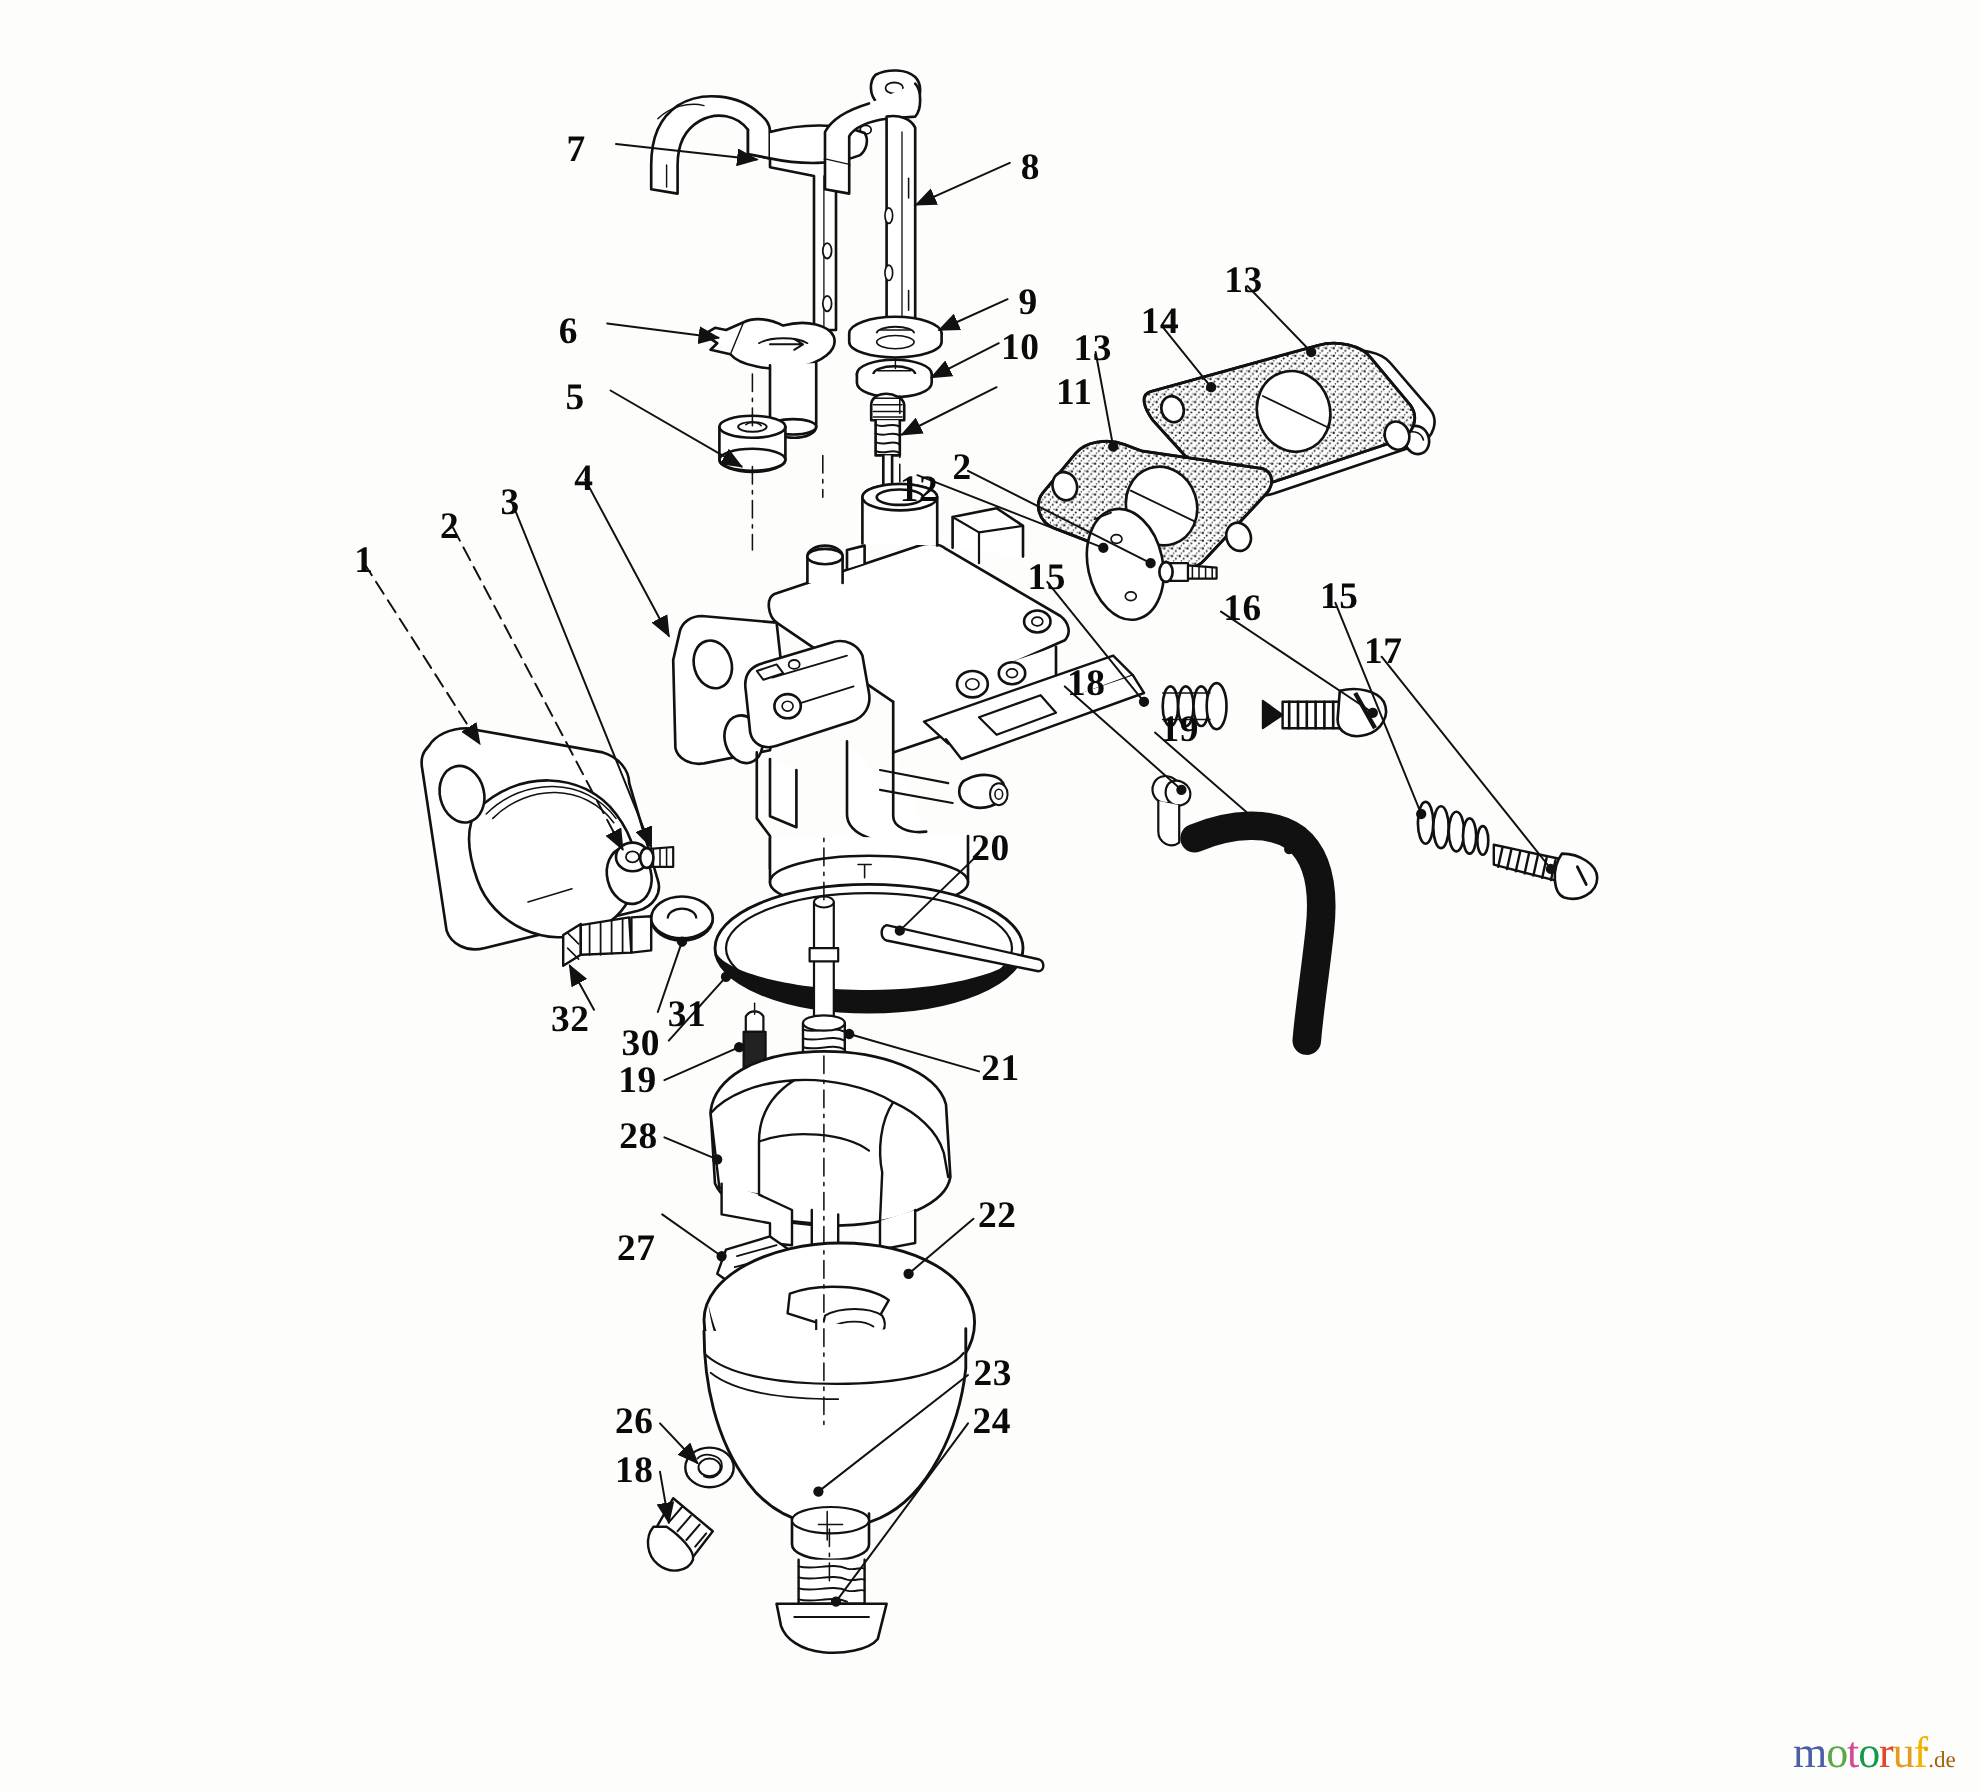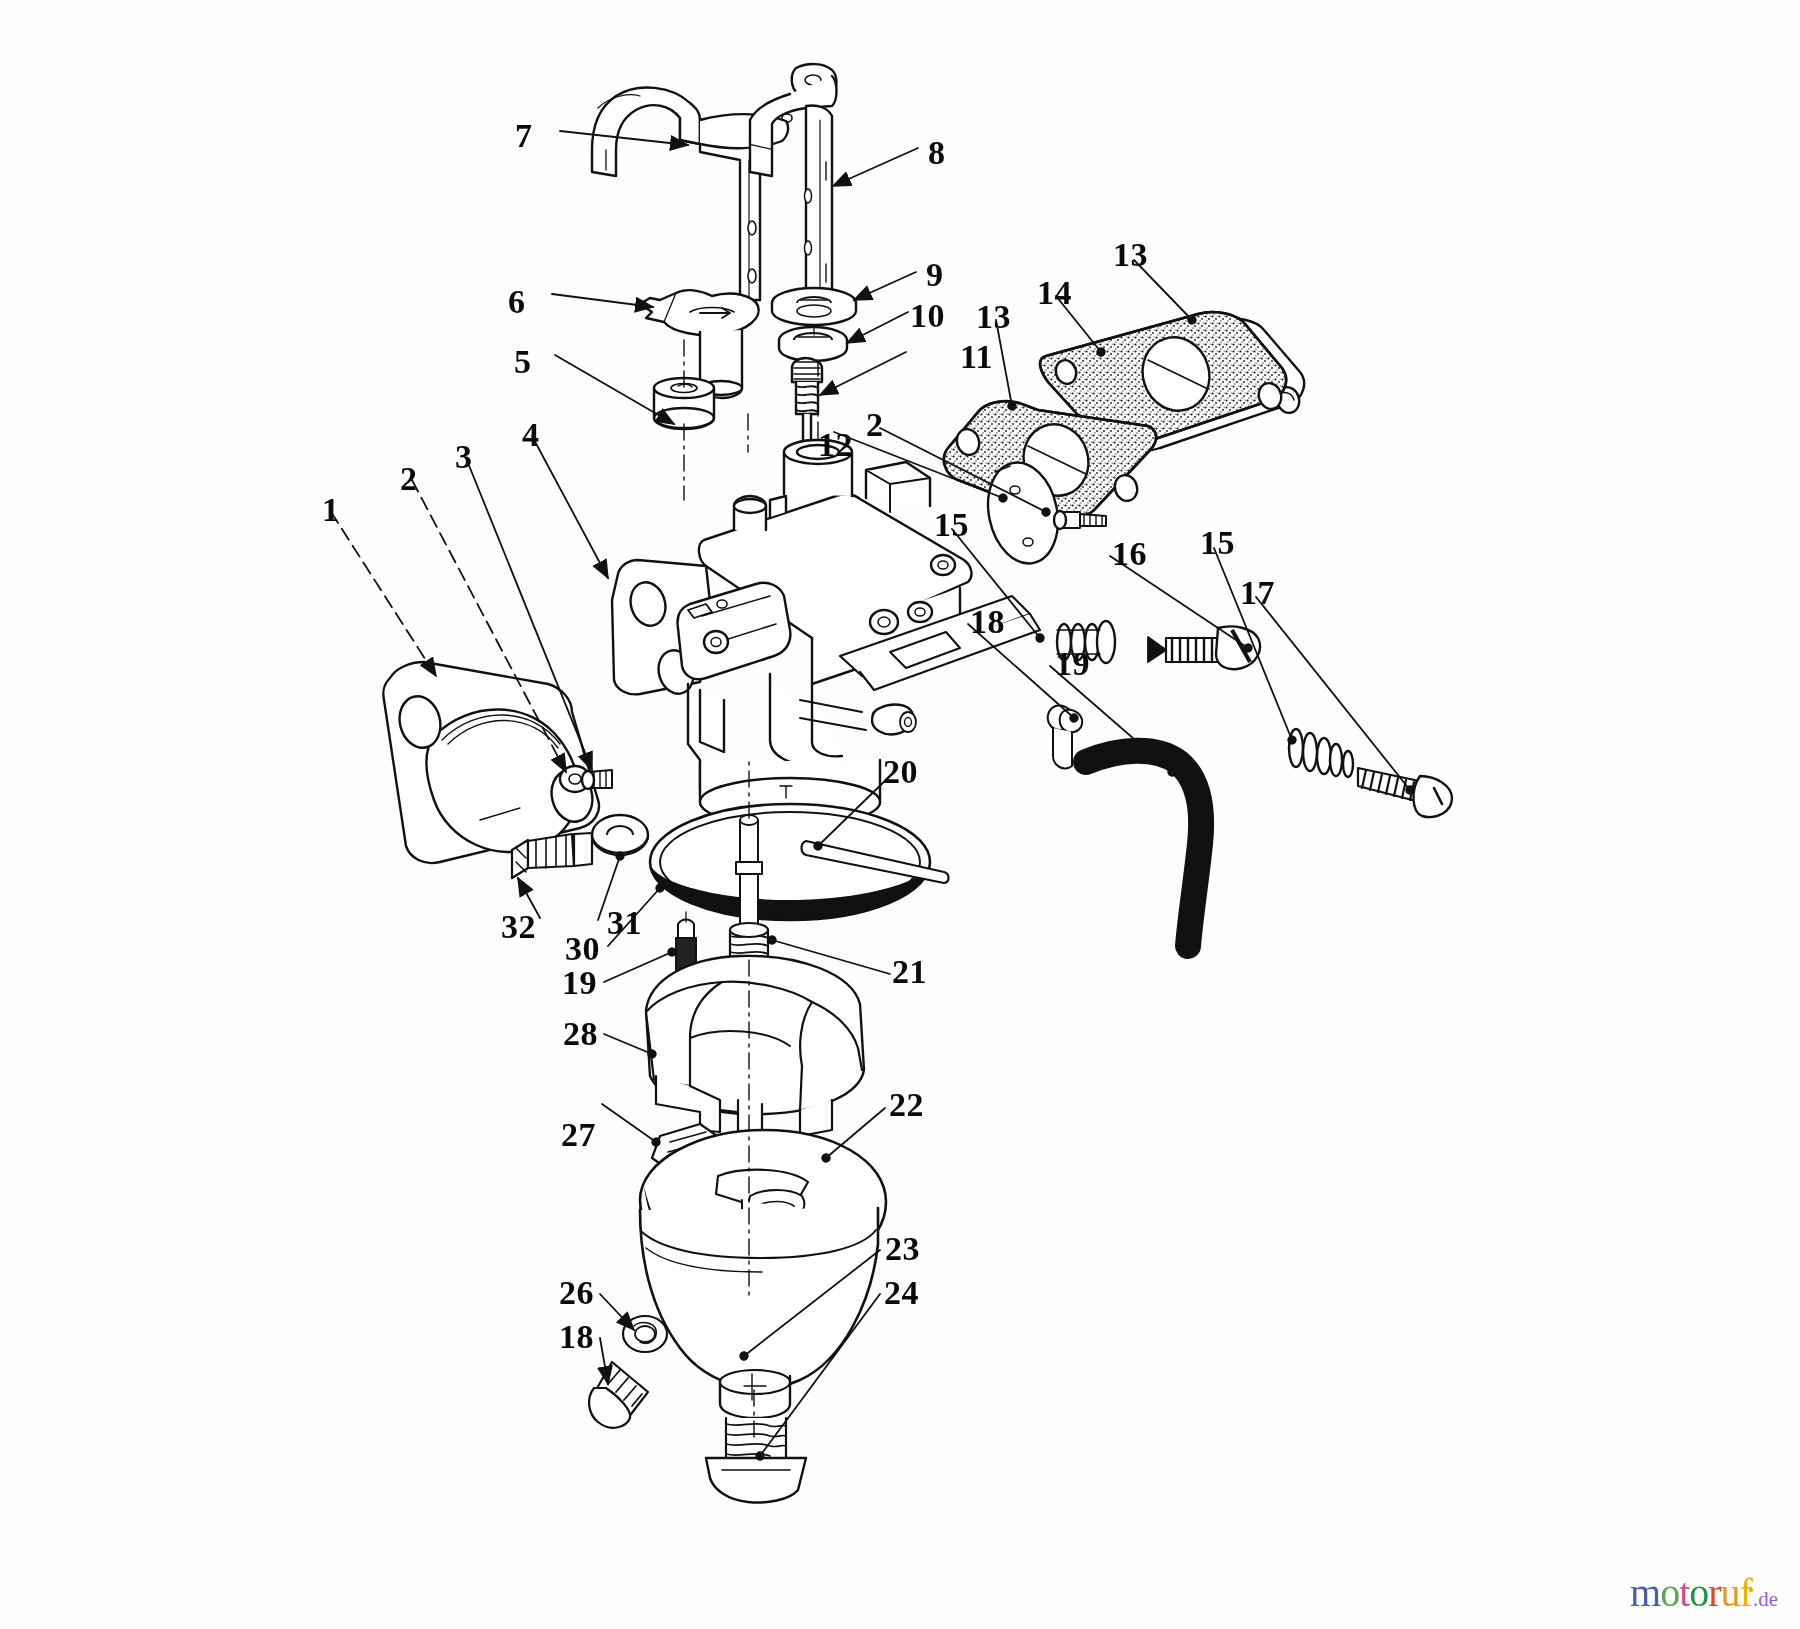--- a/index.html
+++ b/index.html
@@ -39,21 +39,21 @@
     bottom:16px;
     font-family:"Liberation Serif", serif;
     font-size:40px;
     line-height:1;
     letter-spacing:-1px;
     white-space:nowrap;
   }
   #watermark .w{ font-weight:400; }
   #watermark .suffix{
     font-size:21px;
-    color:#8b5cf6;
+    color:#a16207;
     letter-spacing:0;
   }
   #watermark .dot{
     display:inline-block;
     width:4px;height:4px;
     border-radius:50%;
     background:#f0a500;
     vertical-align:super;
     margin-left:-3px;
   }

